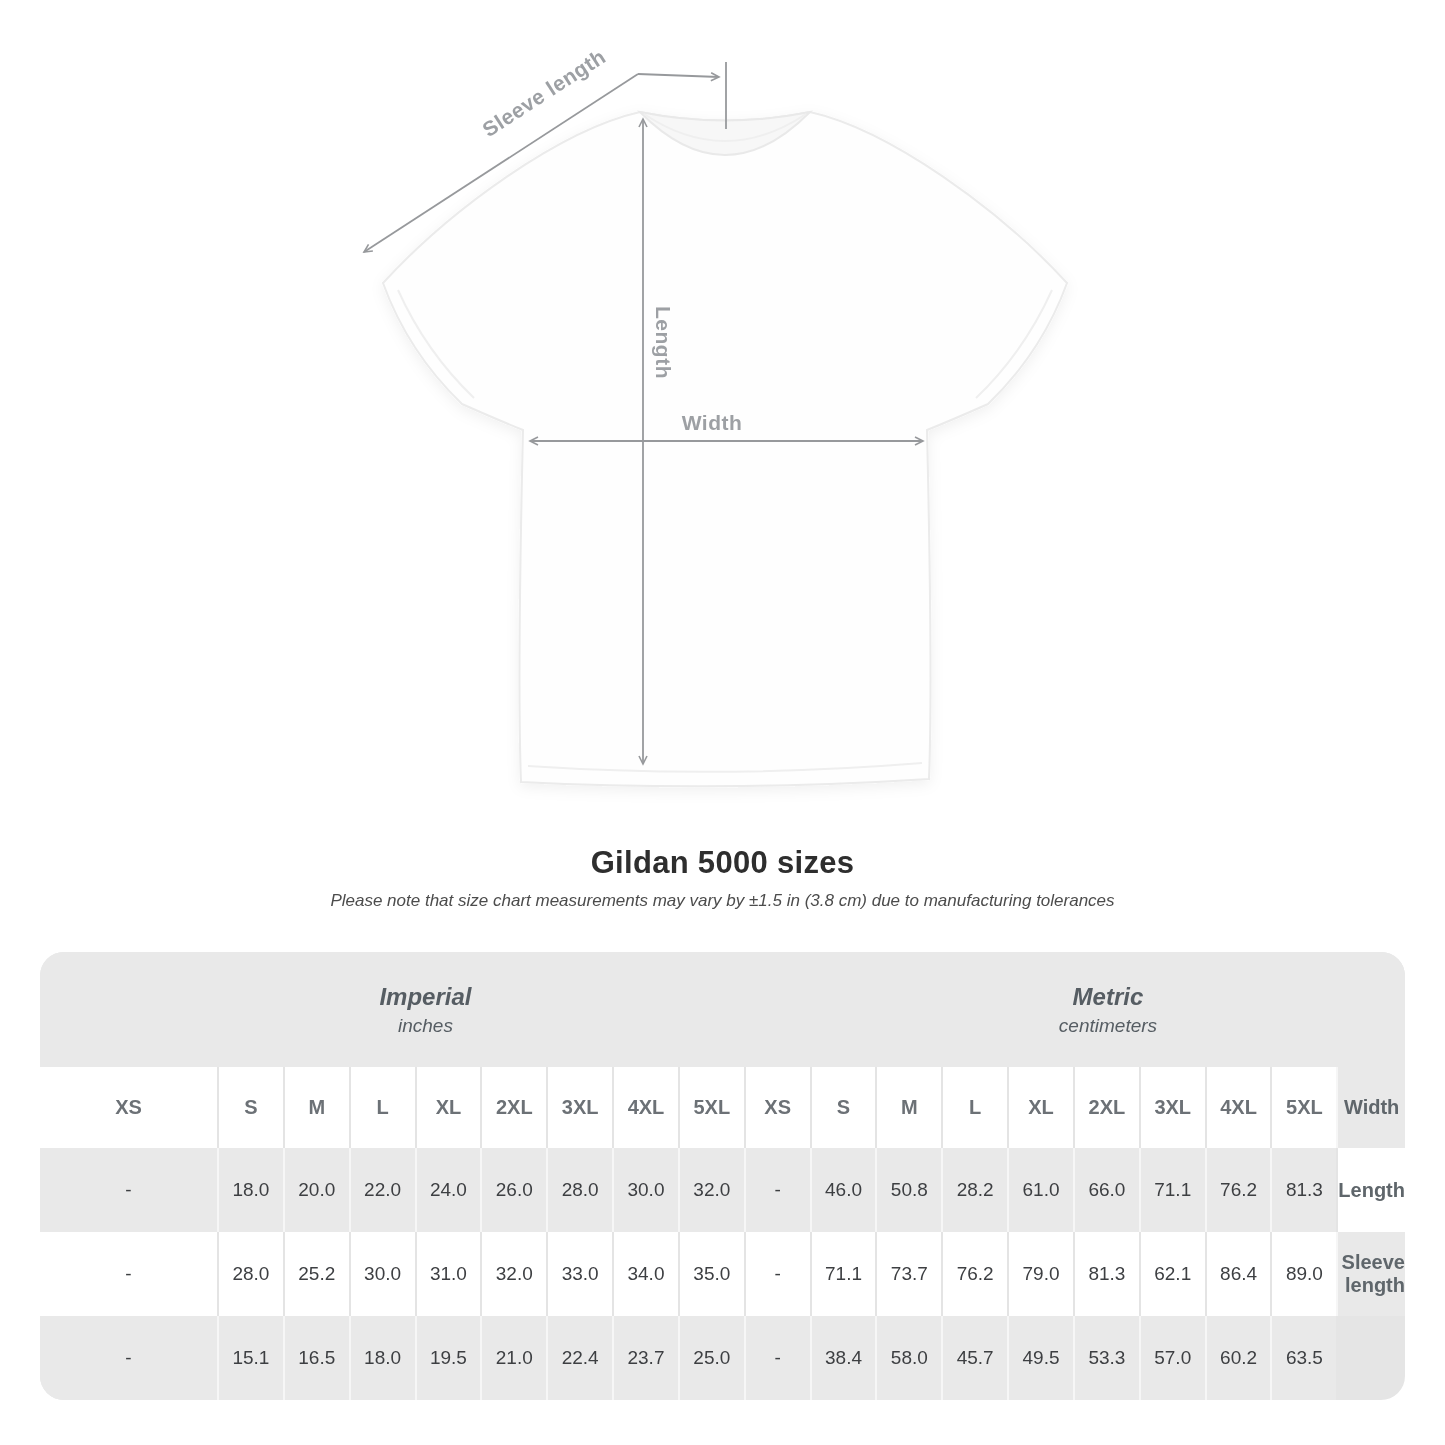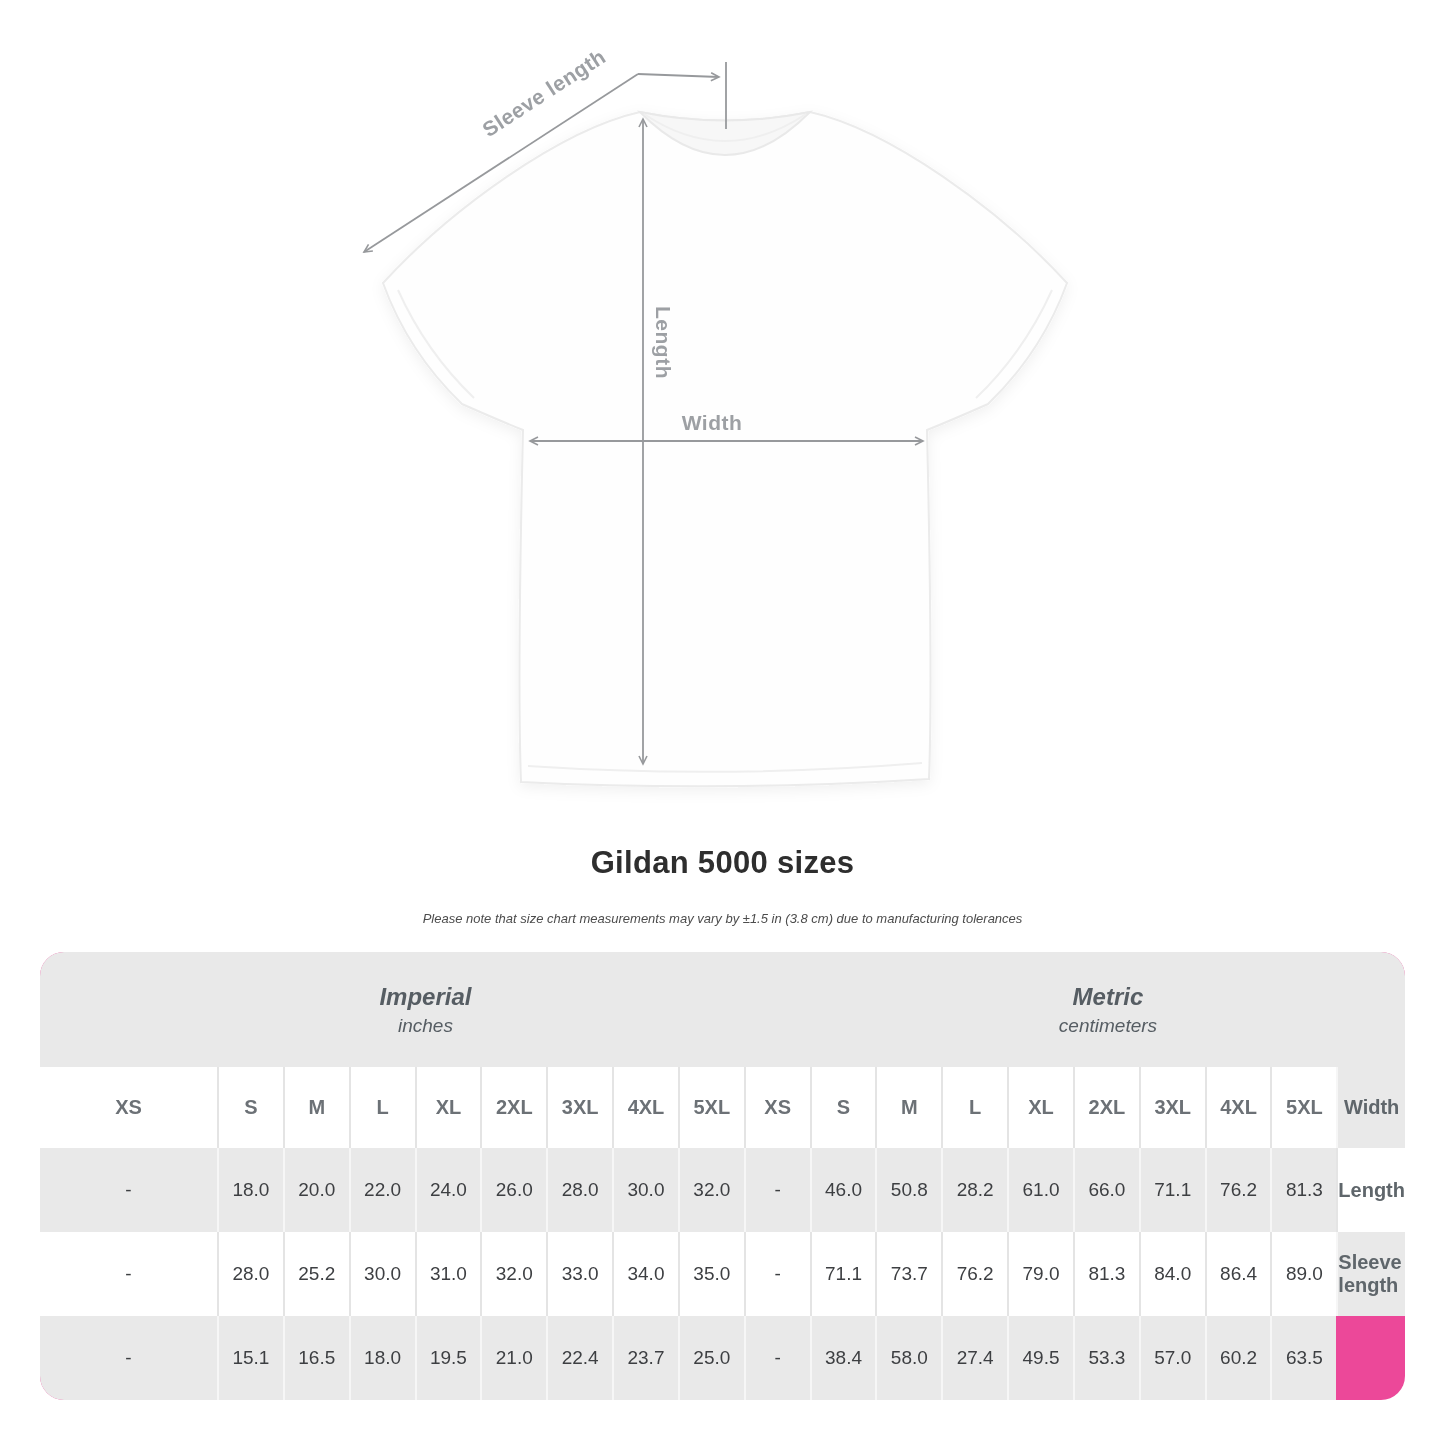--- a/index.html
+++ b/index.html
@@ -6,25 +6,25 @@
   html,body { width:1445px; height:1445px; background:#ffffff; overflow:hidden;
               font-family:"Liberation Sans","DejaVu Sans",sans-serif; }
   .canvas { position:relative; width:1445px; height:1445px; background:#fff; }
 
   
   .diagram { position:absolute; left:0; top:0; width:1445px; height:830px; }
 
   
   .title-block { position:absolute; left:0; top:845px; width:1445px; text-align:center; }
   .main-title { font-size:31px; font-weight:bold; color:#2e2e2e; letter-spacing:0.3px;text-align:center; }
-  .sub-title  { margin-top:30px; font-size:13px; font-style:italic; color:#4c4c4c; }
+  .sub-title  { margin-top:10px; font-size:17px; font-style:italic; color:#4c4c4c; }
 
   
   .table-card { position:absolute; left:40px; top:952px; width:1365px; height:448px;
-                border-radius:24px; overflow:hidden; background:#ec4899; }
+                border-radius:24px; overflow:hidden; background:#e5e5e5;text-align:right; }
   .band { display:flex; height:115px; background:#e9e9e9; }
   .band-half { display:flex; flex-direction:column; align-items:center; justify-content:center; }
   .band-half.imperial { width:56.48%; }
   .band-half.metric   { width:43.52%; }
   .band-title { font-size:24px; font-weight:bold; font-style:italic; color:#565d63; }
   .band-sub   { margin-top:4px; font-size:19px; font-style:italic; color:#565d63; }
 
   .grid { display:grid; grid-template-columns:12.967% repeat(18, 1fr);
           grid-template-rows:81px 84px 84px 84px; width:100%; }
   .c { display:flex; align-items:center; justify-content:center;
@@ -155,37 +155,37 @@
         <div class="c val">32.0</div>
         <div class="c val">33.0</div>
         <div class="c val">34.0</div>
         <div class="c val">35.0</div>
         <div class="c val">-</div>
         <div class="c val">71.1</div>
         <div class="c val">73.7</div>
         <div class="c val">76.2</div>
         <div class="c val">79.0</div>
         <div class="c val">81.3</div>
-        <div class="c val">84.0</div>
+        <div class="c val">62.1</div>
         <div class="c val">86.4</div>
         <div class="c val">89.0</div>
         <div class="c rowlabel gray">Sleeve length</div>
         <div class="c val gray">-</div>
         <div class="c val gray">15.1</div>
         <div class="c val gray">16.5</div>
         <div class="c val gray">18.0</div>
         <div class="c val gray">19.5</div>
         <div class="c val gray">21.0</div>
         <div class="c val gray">22.4</div>
         <div class="c val gray">23.7</div>
         <div class="c val gray">25.0</div>
         <div class="c val gray">-</div>
         <div class="c val gray">38.4</div>
         <div class="c val gray">58.0</div>
-        <div class="c val gray">27.4</div>
+        <div class="c val gray">45.7</div>
         <div class="c val gray">49.5</div>
         <div class="c val gray">53.3</div>
         <div class="c val gray">57.0</div>
         <div class="c val gray">60.2</div>
         <div class="c val gray">63.5</div>
       </div>
   </div>
 
 </div>
 

